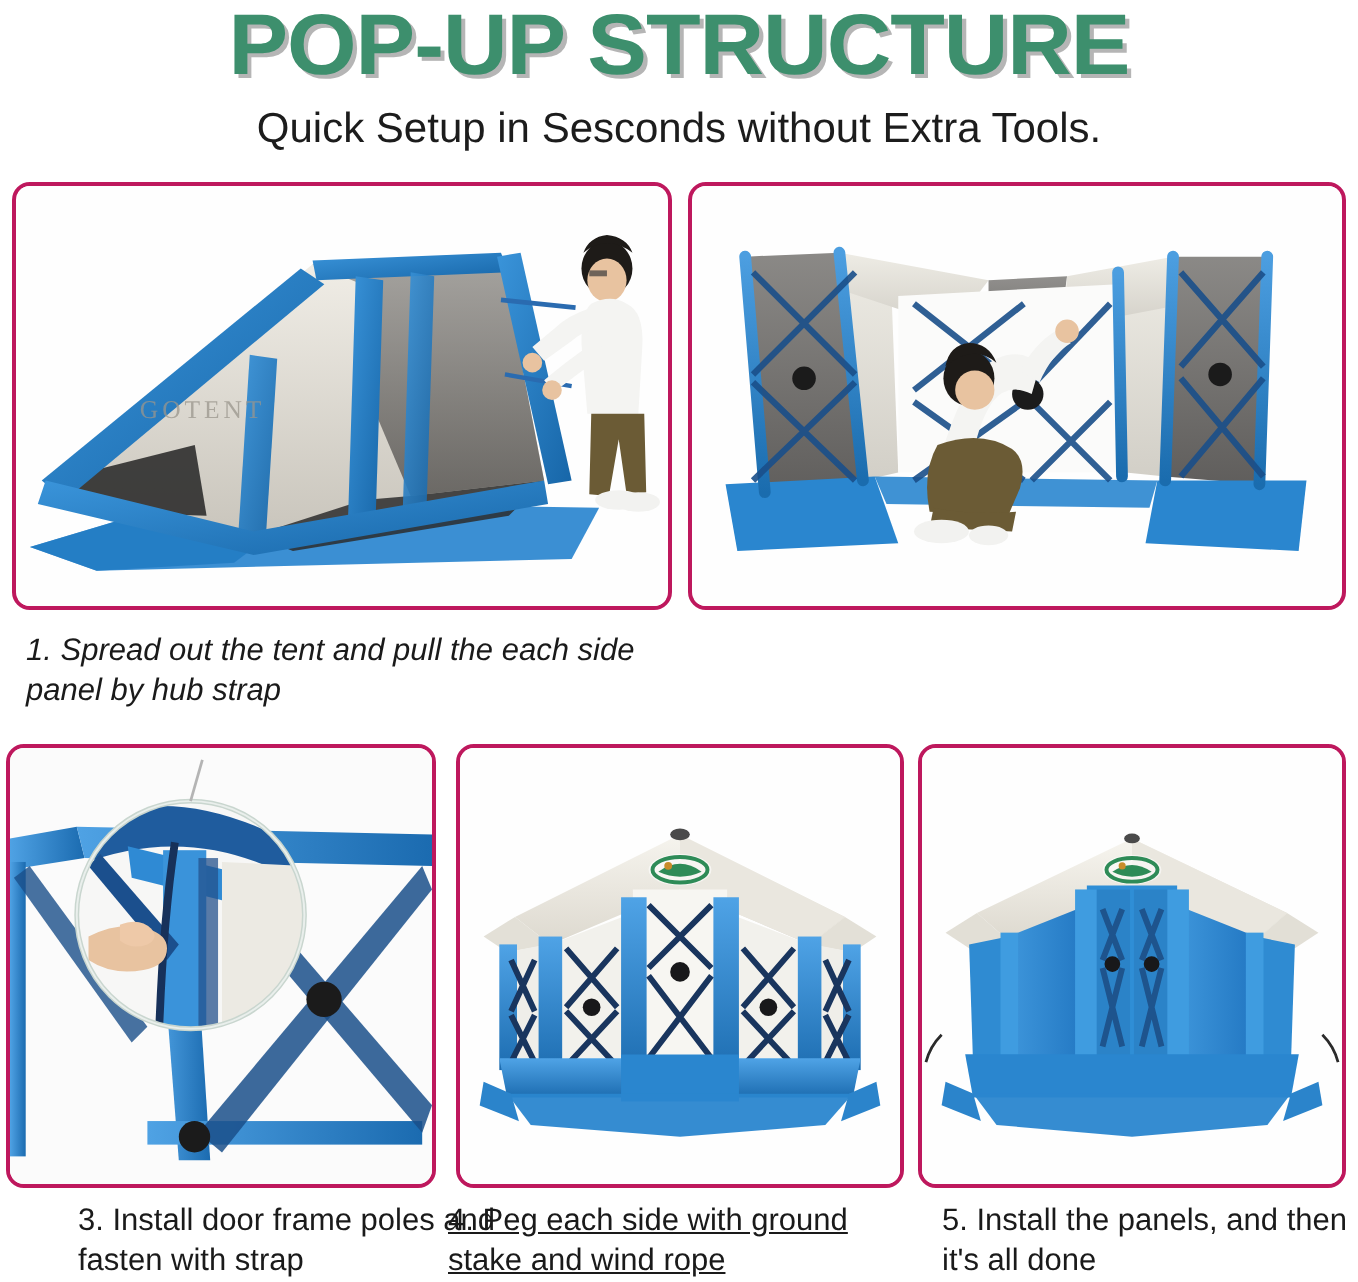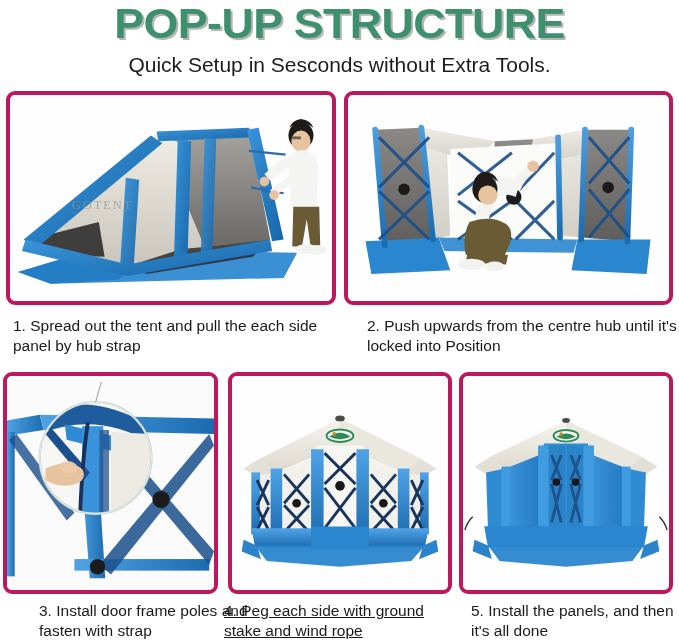--- a/index.html
+++ b/index.html
@@ -31,41 +31,41 @@
     font-weight:400;
   }
 
   
   .row1{position:absolute;left:0;top:91px;width:679px;height:215px;}
   .row2{position:absolute;left:0;top:372px;width:679px;height:223px;}
 
   .panel{
     position:absolute;
     box-sizing:border-box;
-    border:4px solid #be185d;
+    border:2px solid #be185d;
     border-radius:9px;
     background:#ffffff;
     overflow:hidden;
   }
   .r1p1{left:6px;top:0;width:330px;height:214px;}
   .r1p2{left:344px;top:0;width:329px;height:214px;}
   .r2p1{left:3px;top:0;width:215px;height:222px;}
   .r2p2{left:228px;top:0;width:224px;height:222px;}
   .r2p3{left:459px;top:0;width:214px;height:222px;}
 
   .panel svg{display:block;width:100%;height:100%;}
 
   
   .cap{
     position:absolute;
     font-size:15.5px;
     color:#1a1a1a;
     line-height:1.28;
   }
-  .cap1{left:13px;top:316px;width:320px;}
+  .cap1{left:13px;top:316px;width:320px;font-style:italic;}
   .cap2{left:367px;top:316px;width:310px;}
   .cap3{left:11px;top:601px;width:210px;margin-left:28px;}
   .cap4{left:224px;top:601px;width:225px;text-decoration:underline;}
   .cap5{left:471px;top:601px;width:210px;}
 </style>
 </head>
 <body>
 
 <div class="page">
 
@@ -200,21 +200,20 @@
           <path d="M124 132 q22 -8 38 2 q8 6 4 20 l-6 14 l-40 -2 q-4 -20 4 -34 Z" fill="#6b5b35"></path>
           <path d="M122 164 q20 4 42 2 l-2 10 l-42 -2 Z" fill="#6b5b35"></path>
           <ellipse cx="126" cy="176" rx="14" ry="6" fill="#f2f2f0"></ellipse>
           <ellipse cx="150" cy="178" rx="10" ry="5" fill="#f2f2f0"></ellipse>
         </g>
       </svg>
     </div>
   </div>
 
   <div class="cap cap1">1. Spread out the tent and pull the each side panel by hub strap</div>
-  <div class="cap cap2">2. Push upwards from the centre hub until it's locked into Position</div>
 
   <div class="row2">
 
     <div class="panel r2p1">
       <svg viewBox="0 0 215 222" xmlns="http://www.w3.org/2000/svg">
         <defs>
           <linearGradient id="blu3" x1="0" y1="0" x2="1" y2="0">
             <stop offset="0" stop-color="#4fa2e4"></stop>
               <stop offset="1" stop-color="#1b6bb0"></stop>
           </linearGradient>

